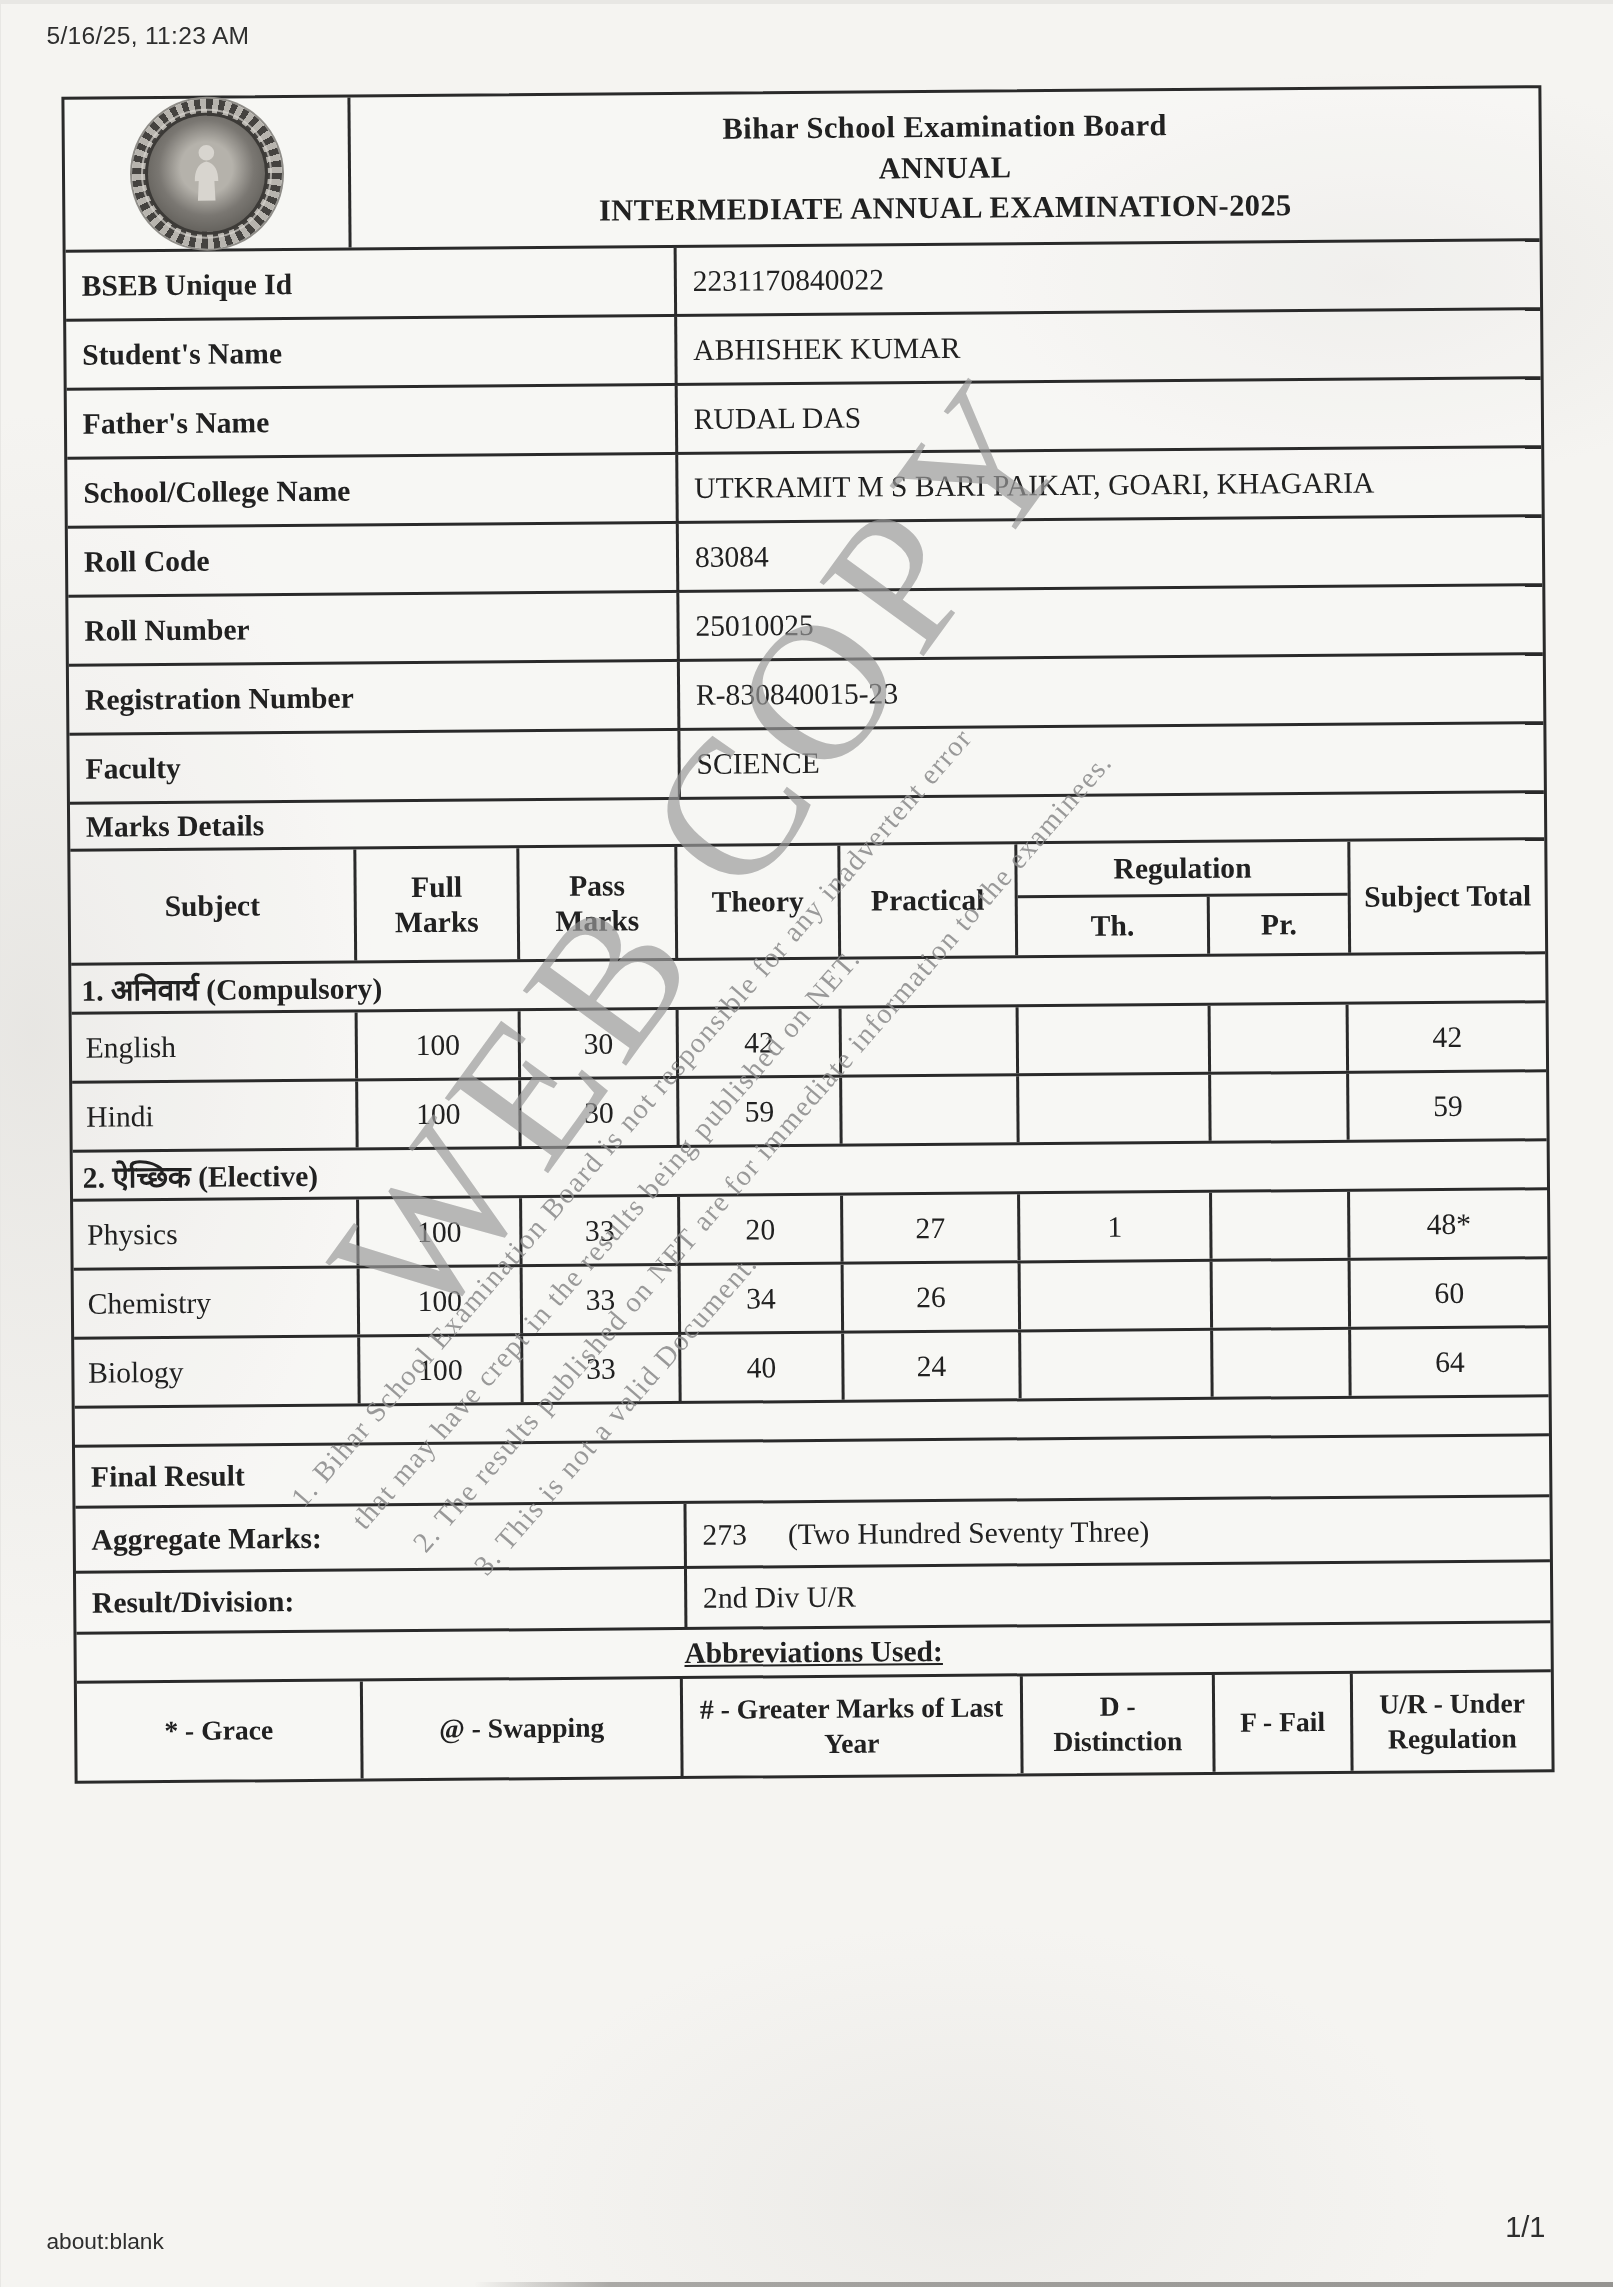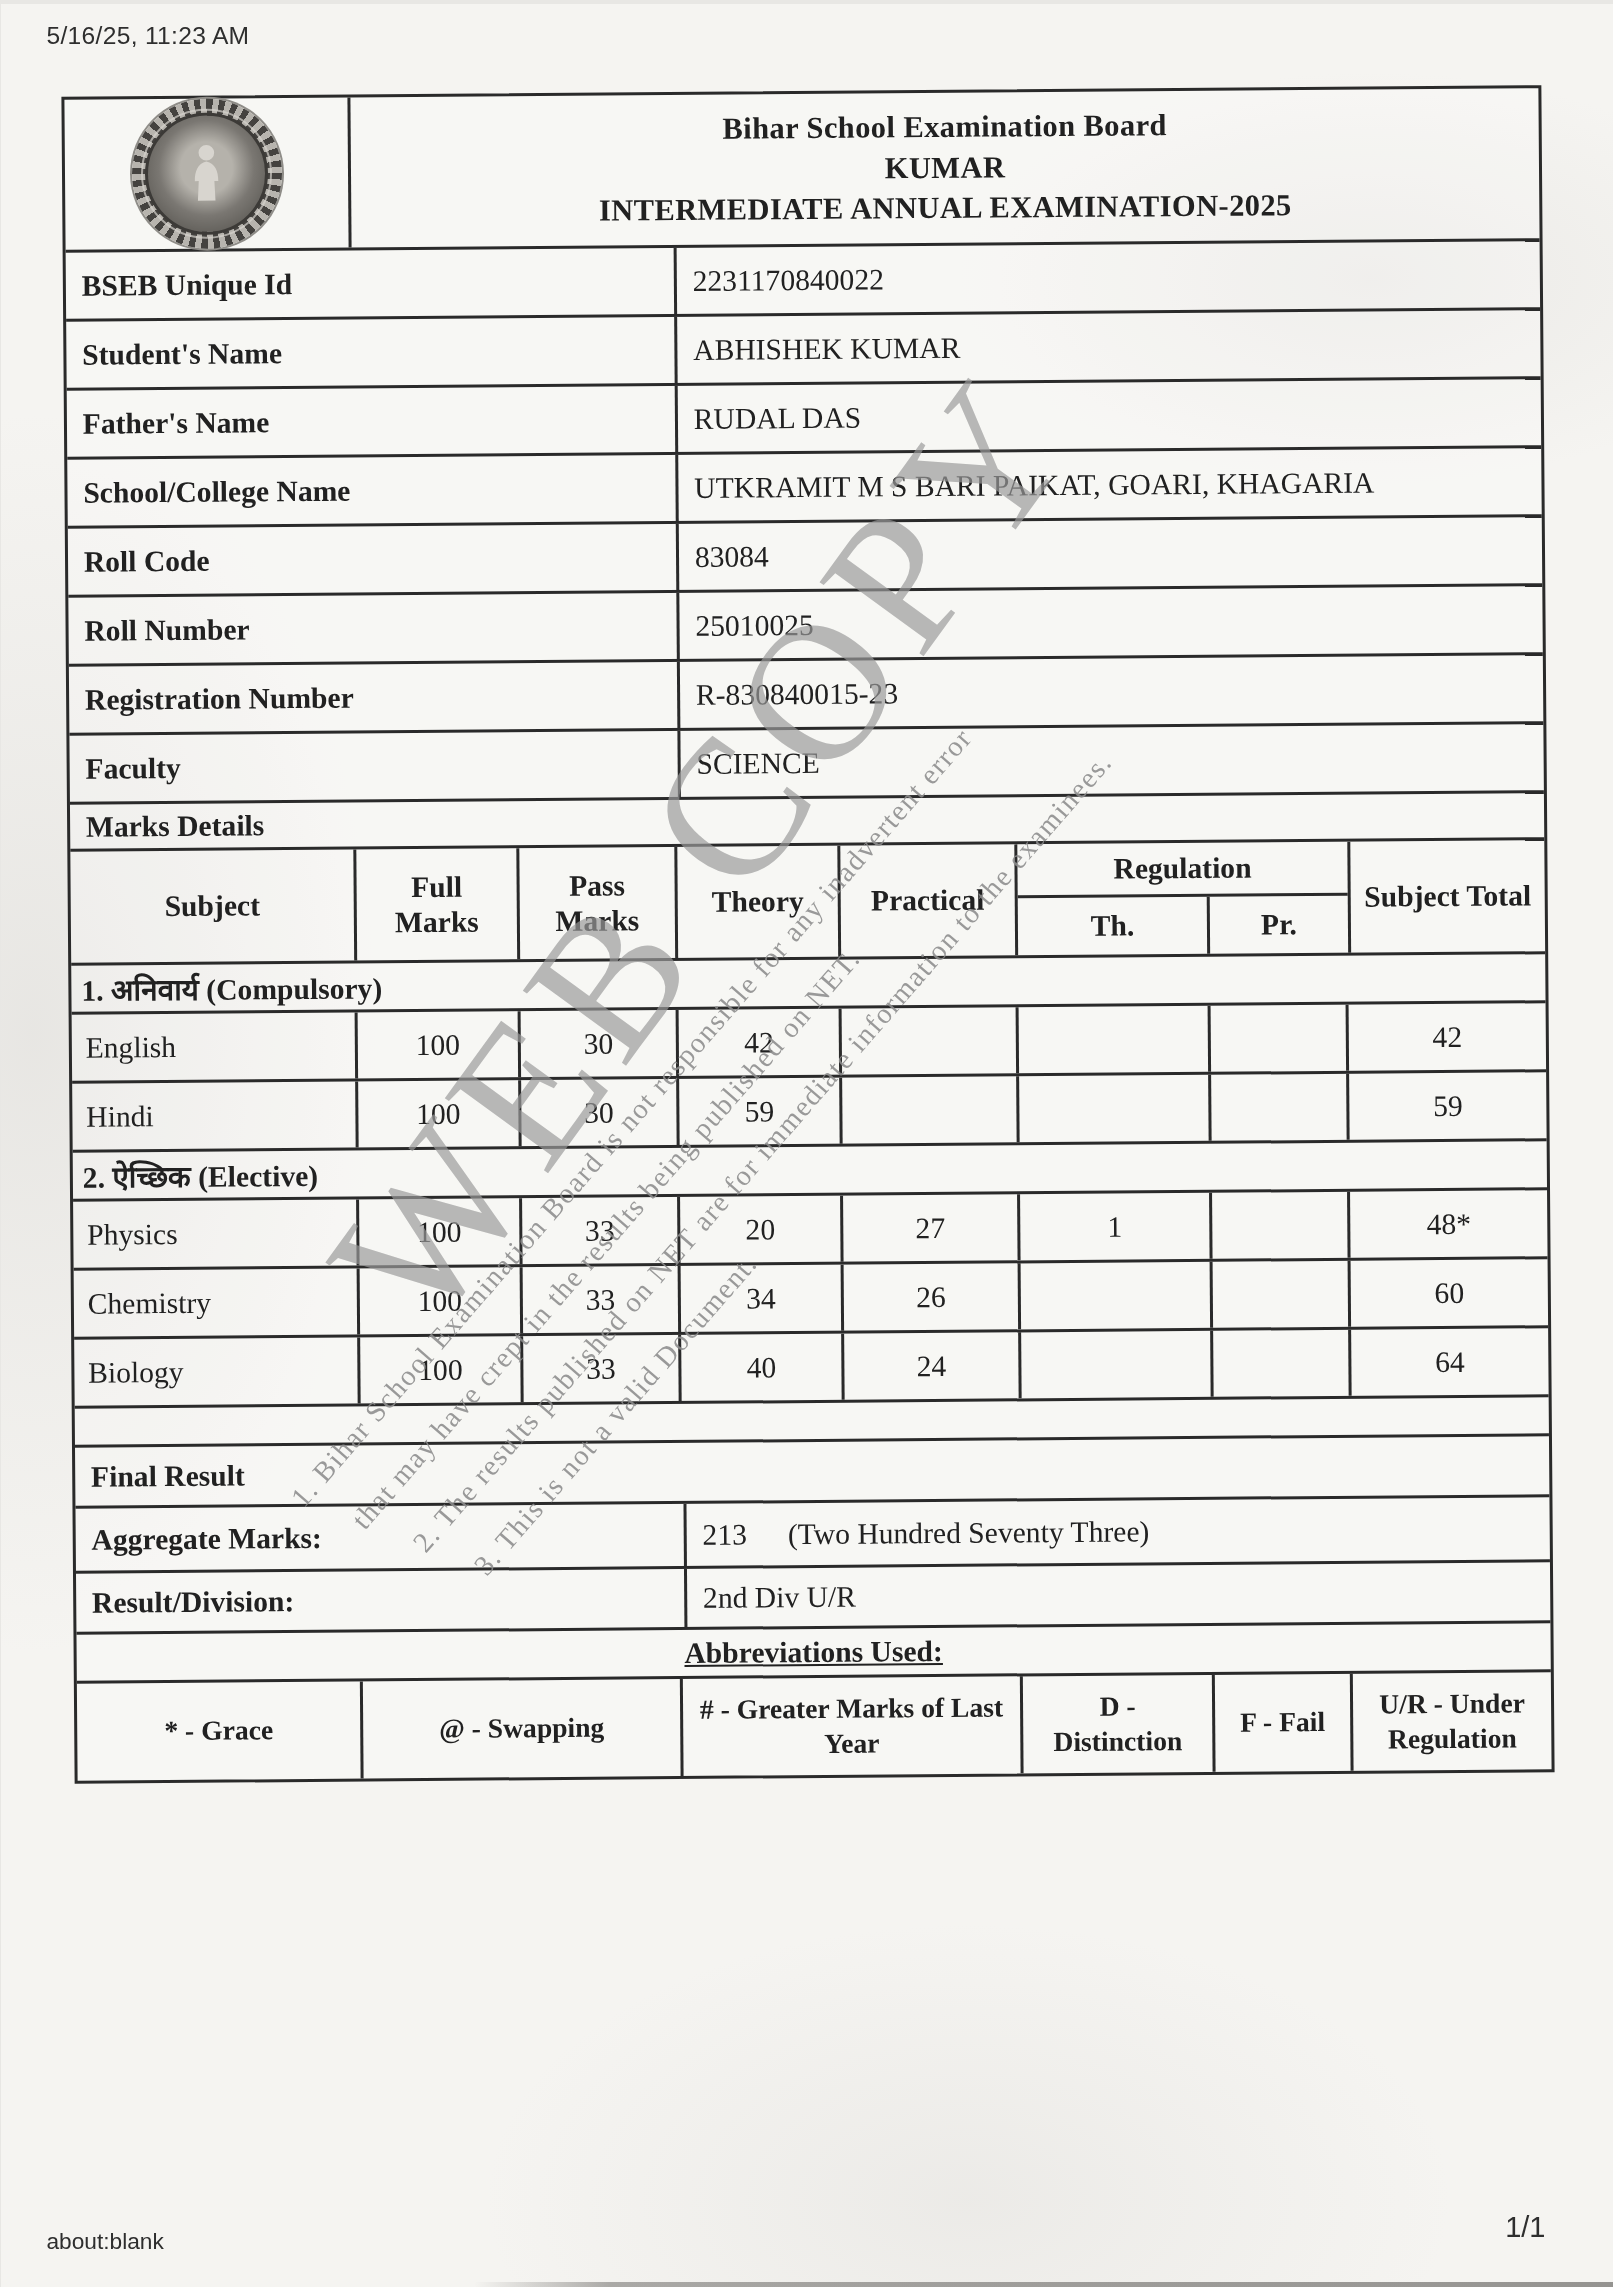--- a/index.html
+++ b/index.html
@@ -151,21 +151,21 @@
           <div class="seal-core">
             <svg width="43" height="69" viewBox="0 0 44 70">
               <circle cx="22" cy="13" r="8" fill="#d8d5cf"></circle>
               <path d="M22 22 C13 24 10 32 10 42 L14 42 L13 62 L31 62 L30 42 L34 42 C34 32 31 24 22 22 Z" fill="#d8d5cf"></path>
             </svg>
           </div>
         </div>
       </div>
       <div class="cell title-cell flex1 last">
         <div class="title-line">Bihar School Examination Board</div>
-        <div class="title-line">KUMAR</div>
+        <div class="title-line">ANNUAL</div>
         <div class="title-line">INTERMEDIATE ANNUAL EXAMINATION-2025</div>
       </div>
     </div>
 
     <div class="row h70">
       <div class="cell bold pl w620">BSEB Unique Id</div>
       <div class="cell pl flex1 last">2231170840022</div>
     </div>
     <div class="row h70">
       <div class="cell bold pl w620">Student's Name</div>
@@ -285,21 +285,21 @@
       <div class="cell flex1 last"></div>
     </div>
 
     <div class="row h62">
       <div class="cell bold pl flex1 last">Final Result</div>
     </div>
 
     <div class="row h66">
       <div class="cell bold pl w620">Aggregate Marks:</div>
       <div class="cell pl flex1 last">
-        <span>213</span>
+        <span>273</span>
         <span class="agg-words">(Two Hundred Seventy Three)</span>
       </div>
     </div>
 
     <div class="row h62">
       <div class="cell bold pl w620">Result/Division:</div>
       <div class="cell pl flex1 last">2nd Div U/R</div>
     </div>
 
     <div class="row h50">

